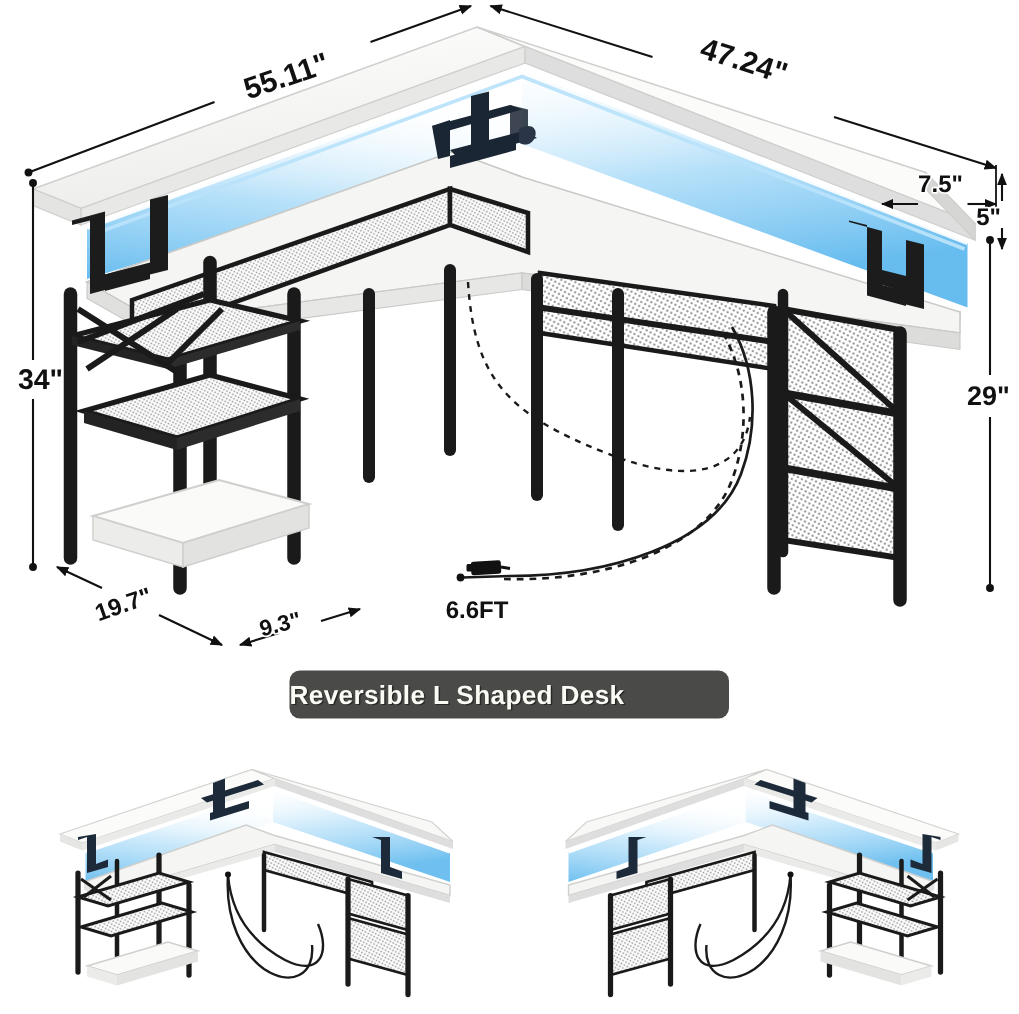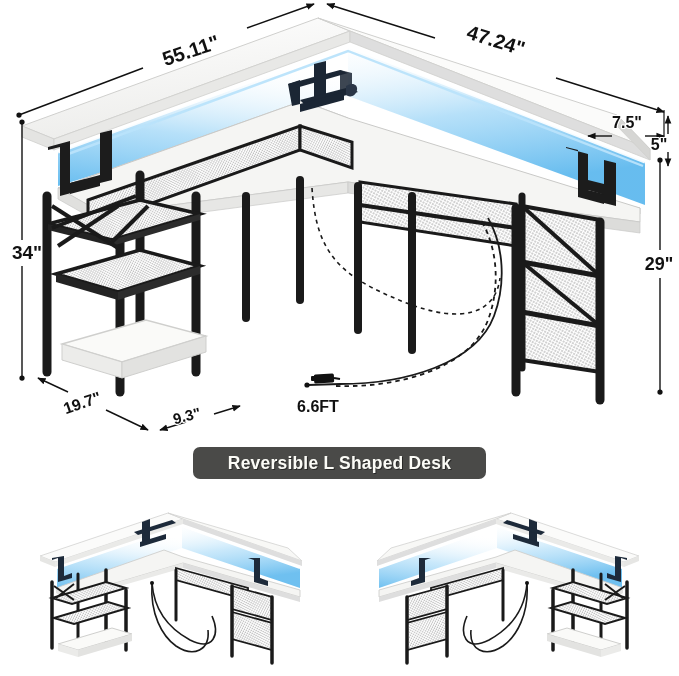--- a/index.html
+++ b/index.html
@@ -26,21 +26,21 @@
     stroke-linejoin: round;
   }
 
   
   #banner {
     position: absolute;
     left: 193px; top: 447px;
     width: 293px; height: 32px;
     background: #4a4a48;
     border-radius: 7px;
-    display: flex; align-items: center; justify-content: center;
+    display: flex; align-items: center; 
   }
   #banner-label {
     color: #fbfbf6;
     font-family: "Liberation Sans", sans-serif;
     font-weight: bold;
     font-size: 17.5px;
     letter-spacing: .2px;
     white-space: nowrap;
     text-shadow: 1px 1px 0 rgba(0,0,0,.45);
   }

